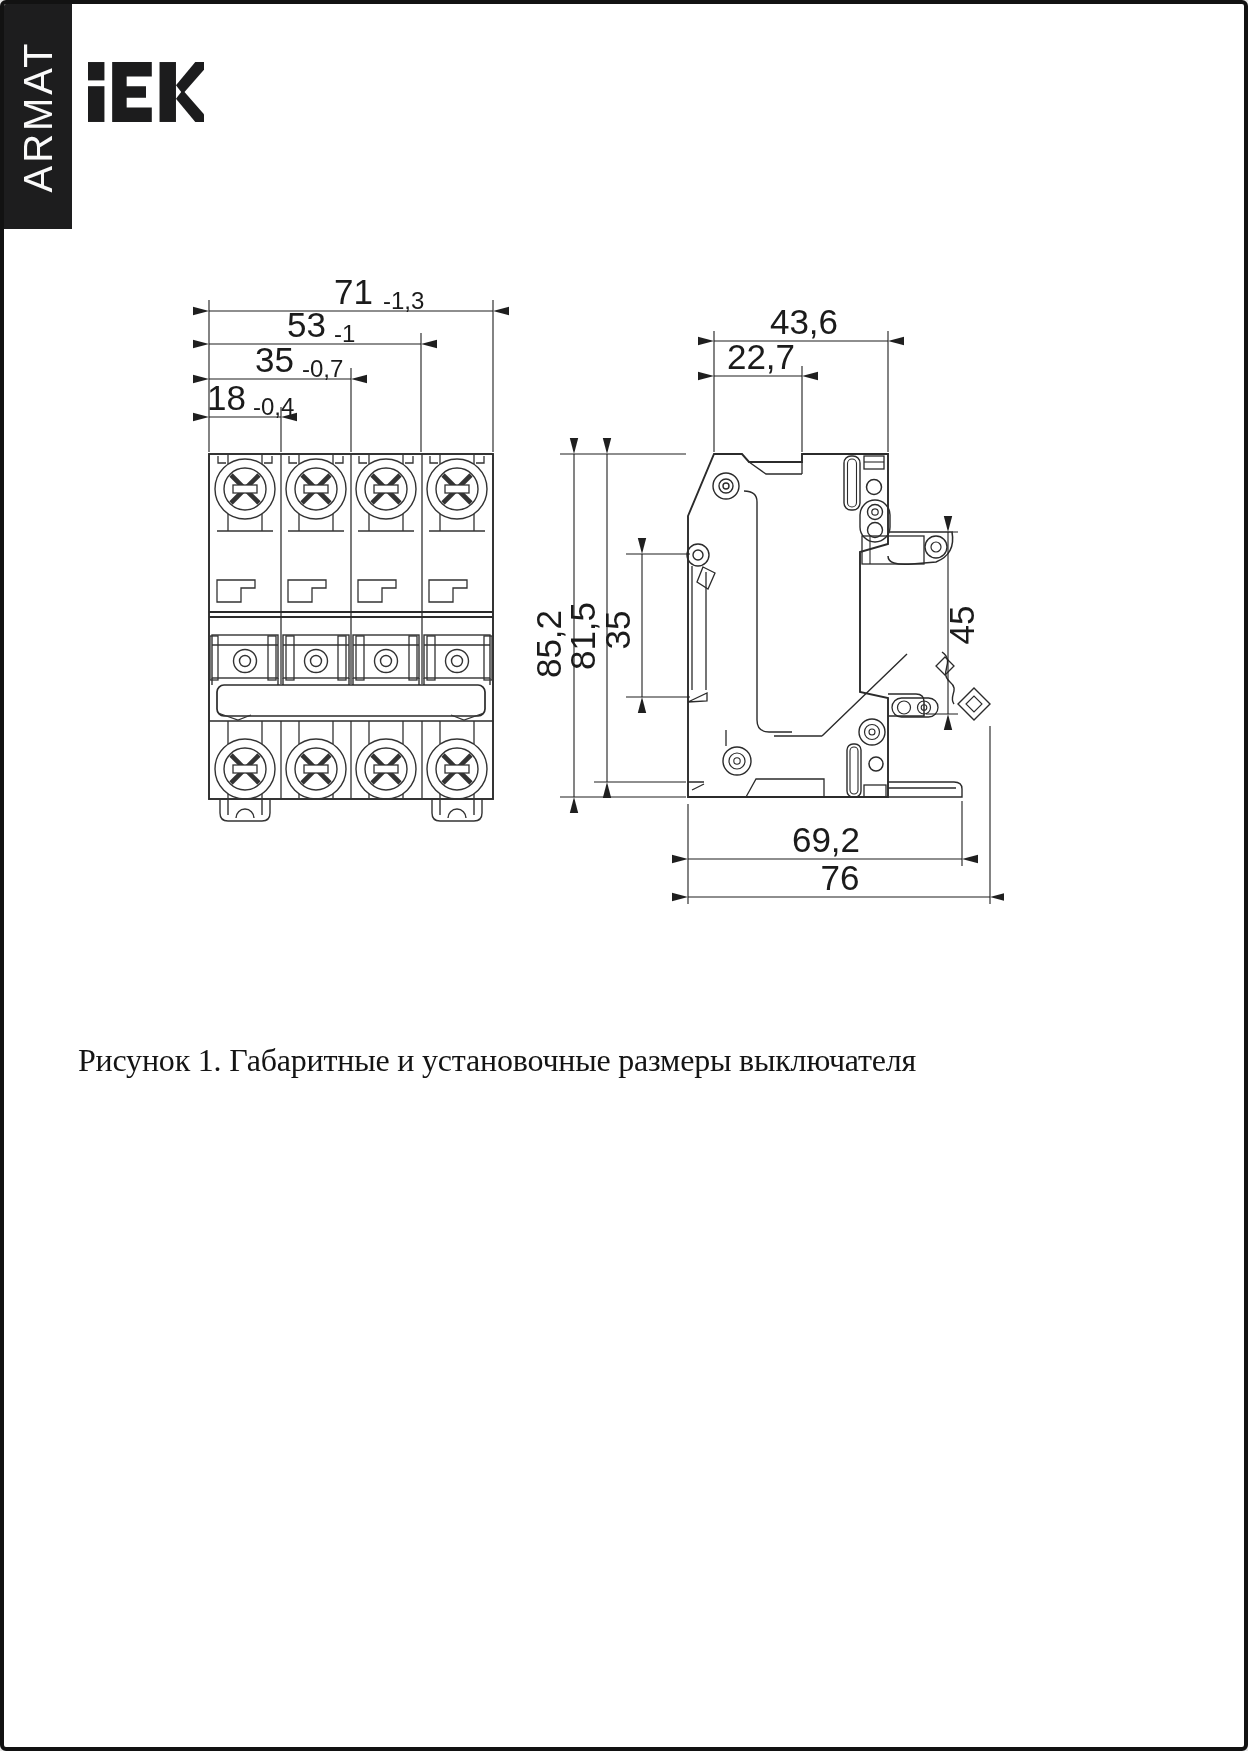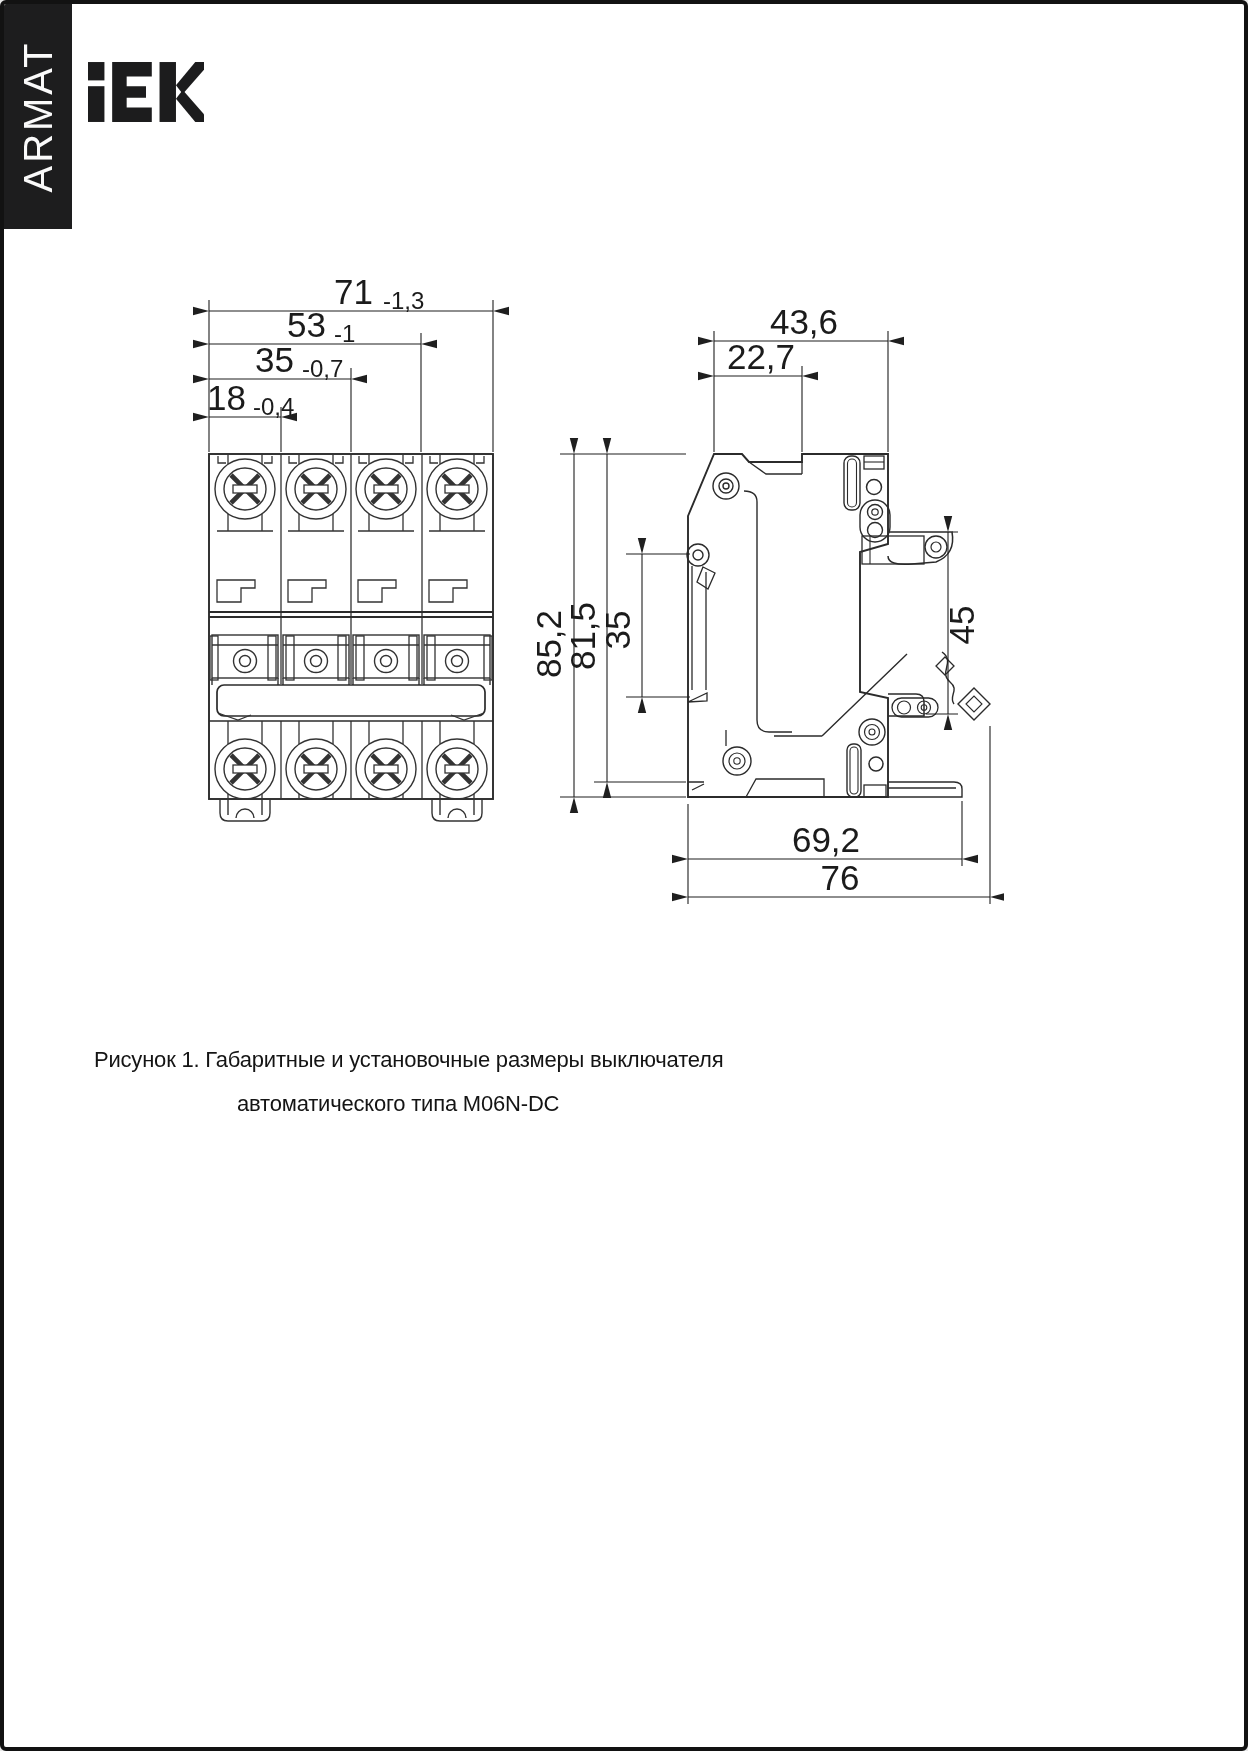--- a/index.html
+++ b/index.html
@@ -16,22 +16,22 @@
   .armat-bar span{
     transform:rotate(-90deg);white-space:nowrap;
     color:#fafafa;font-size:40px;font-weight:400;letter-spacing:3px;
   }
   .iek-logo{position:absolute;left:84px;top:58px;}
   .drawing{position:absolute;left:100px;top:240px;}
   .drawing text{font-family:"Liberation Sans", sans-serif;fill:#1b1b1b;}
   .dimtxt{font-size:35px;}
   .toltxt{font-size:24px;}
   .caption{
-    position:absolute;left:90px;top:1034px;width:900px;
-    font-size:22px;line-height:44px;letter-spacing:-0.2px;color:#141414;
+    position:absolute;left:74px;top:1034px;width:900px;
+    font-size:32px;line-height:44px;letter-spacing:-0.2px;color:#141414;font-family:Liberation Serif, serif;
   }
   .caption .l2{padding-left:143px;}
 </style>
 </head>
 <body>
 
 <div class="page">
 
   <div class="armat-bar">
     <span>ARMAT</span>
@@ -240,16 +240,15 @@
     <text class="dimtxt" x="557" y="640" text-anchor="middle" transform="rotate(-90 557 640)">85,2</text>
     <text class="dimtxt" x="591" y="632" text-anchor="middle" transform="rotate(-90 591 632)">81,5</text>
     <text class="dimtxt" x="626" y="626" text-anchor="middle" transform="rotate(-90 626 626)">35</text>
     <text class="dimtxt" x="970" y="621" text-anchor="middle" transform="rotate(-90 970 621)">45</text>
     <text class="dimtxt" x="822" y="848" text-anchor="middle">69,2</text>
     <text class="dimtxt" x="836" y="886" text-anchor="middle">76</text>
   </svg>
 
   <div class="caption">
     <div class="l1">Рисунок 1. Габаритные и установочные размеры выключателя</div>
-    <div class="l2">автоматического типа M06N-DC</div>
   </div>
 
 </div>
 
 </body></html>

